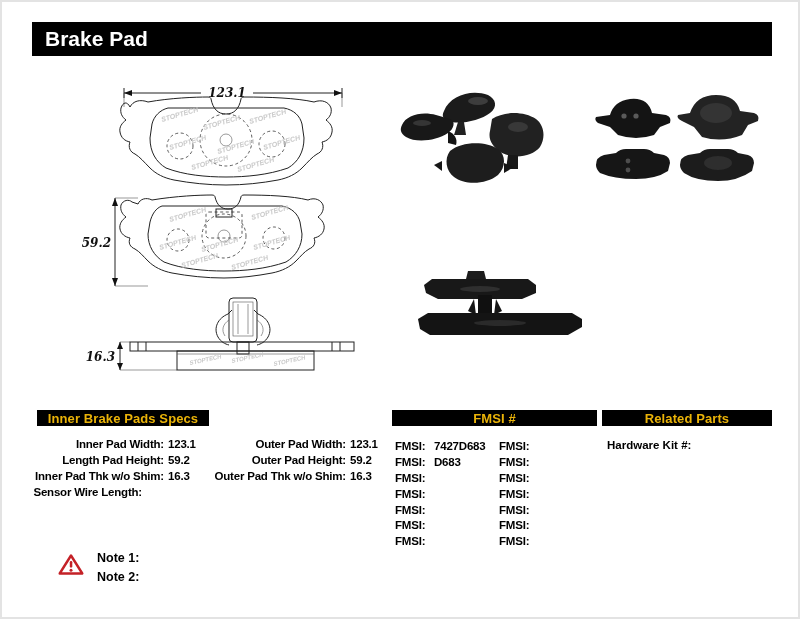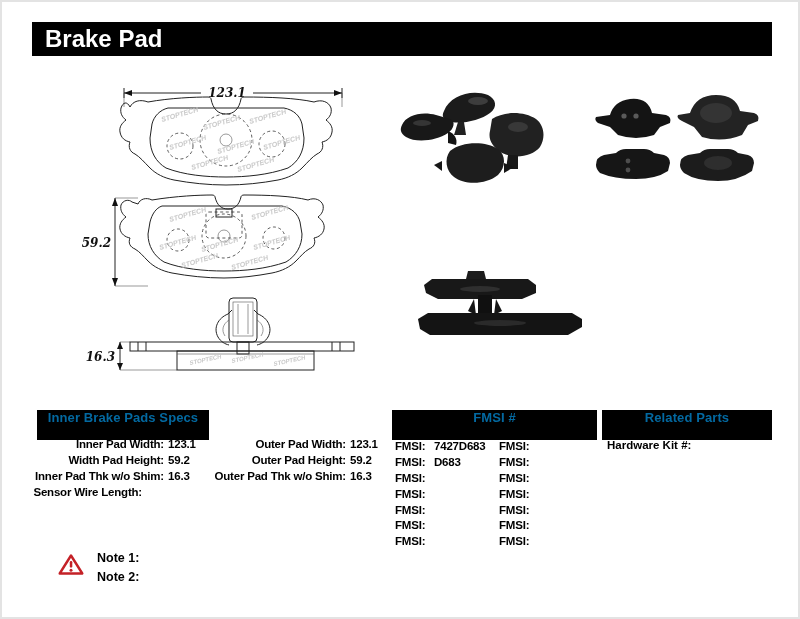--- a/index.html
+++ b/index.html
@@ -2,32 +2,32 @@
 <html><head>
 <meta charset="utf-8">
 <style>
   html,body{margin:0;padding:0;background:#fff;}
   .page{position:relative;width:800px;height:619px;background:#fff;overflow:hidden;
         font-family:"Liberation Sans",sans-serif;border:2px solid #e3e3e3;box-sizing:border-box;}
   
   .hdr{position:absolute;left:30px;top:20px;width:740px;height:34px;background:#000;color:#fff;
        display:flex;justify-content:space-between;align-items:center;padding:0 13px;box-sizing:border-box;}
   .hdr .pn{font-size:22px;font-weight:bold;letter-spacing:0.2px;}
-  .hdr .pt{font-size:24px;font-weight:bold;}
+  .hdr .pt{font-size:21px;font-weight:bold;}
   
   .absvg{position:absolute;}
   .thin{stroke:#222;stroke-width:1;fill:none;}
   .xthin{stroke:#555;stroke-width:0.6;fill:none;}
   .dash{stroke:#333;stroke-width:0.8;fill:none;stroke-dasharray:3,2.6;}
   .dimtxt{font-family:"DejaVu Serif",serif;font-style:italic;font-weight:bold;font-size:12px;fill:#111;}
   .wm{font-family:"Liberation Sans",sans-serif;font-size:7px;font-weight:bold;font-style:italic;fill:#c9c9c9;}
   .wm2{font-family:"Liberation Sans",sans-serif;font-size:6px;font-weight:bold;font-style:italic;fill:#c9c9c9;}
   
-  .th{position:absolute;top:408px;height:30px;background:#000;color:#0369a1;font-weight:bold;font-size:13px;
-      display:flex;align-items:flex-start;justify-content:center;letter-spacing:0.1px;}
+  .th{position:absolute;top:408px;height:16px;background:#000;color:#eab308;font-weight:bold;font-size:13px;
+      display:flex;align-items:flex-end;justify-content:center;letter-spacing:0.1px;}
   .spec-col{position:absolute;top:434px;font-size:11.5px;font-weight:bold;color:#000;letter-spacing:-0.2px;}
   .spec-row{display:flex;height:16px;line-height:16px;}
   .spec-row .lbl{flex:1;text-align:right;white-space:nowrap;}
   .spec-row .val{width:40px;text-align:left;padding-left:4px;white-space:nowrap;}
   .spec-row.shift .lbl{padding-right:22px;}
   .fmsi-col{position:absolute;top:437px;font-size:11.5px;font-weight:bold;color:#000;letter-spacing:-0.2px;}
   .fmsi-row{height:15.9px;line-height:15.9px;white-space:nowrap;}
   .fmsi-lbl{display:inline-block;min-width:33px;}
   .fmsi-val{padding-left:6px;}
   .related-col{position:absolute;left:605px;top:437px;font-size:11.5px;font-weight:bold;color:#000;}
@@ -205,21 +205,21 @@
   <div class="th" style="left:600px;width:170px">
     <span>Related Parts</span>
   </div>
 
   <div class="spec-col" style="left:28px;width:178px">
     <div class="spec-row">
       <span class="lbl">Inner Pad Width:</span>
       <span class="val">123.1</span>
     </div>
     <div class="spec-row">
-      <span class="lbl">Width Pad Height:</span>
+      <span class="lbl">Length Pad Height:</span>
       <span class="val">59.2</span>
     </div>
     <div class="spec-row">
       <span class="lbl">Inner Pad Thk w/o Shim:</span>
       <span class="val">16.3</span>
     </div>
     <div class="spec-row shift">
       <span class="lbl">Sensor Wire Length:</span>
       <span class="val"></span>
     </div>

